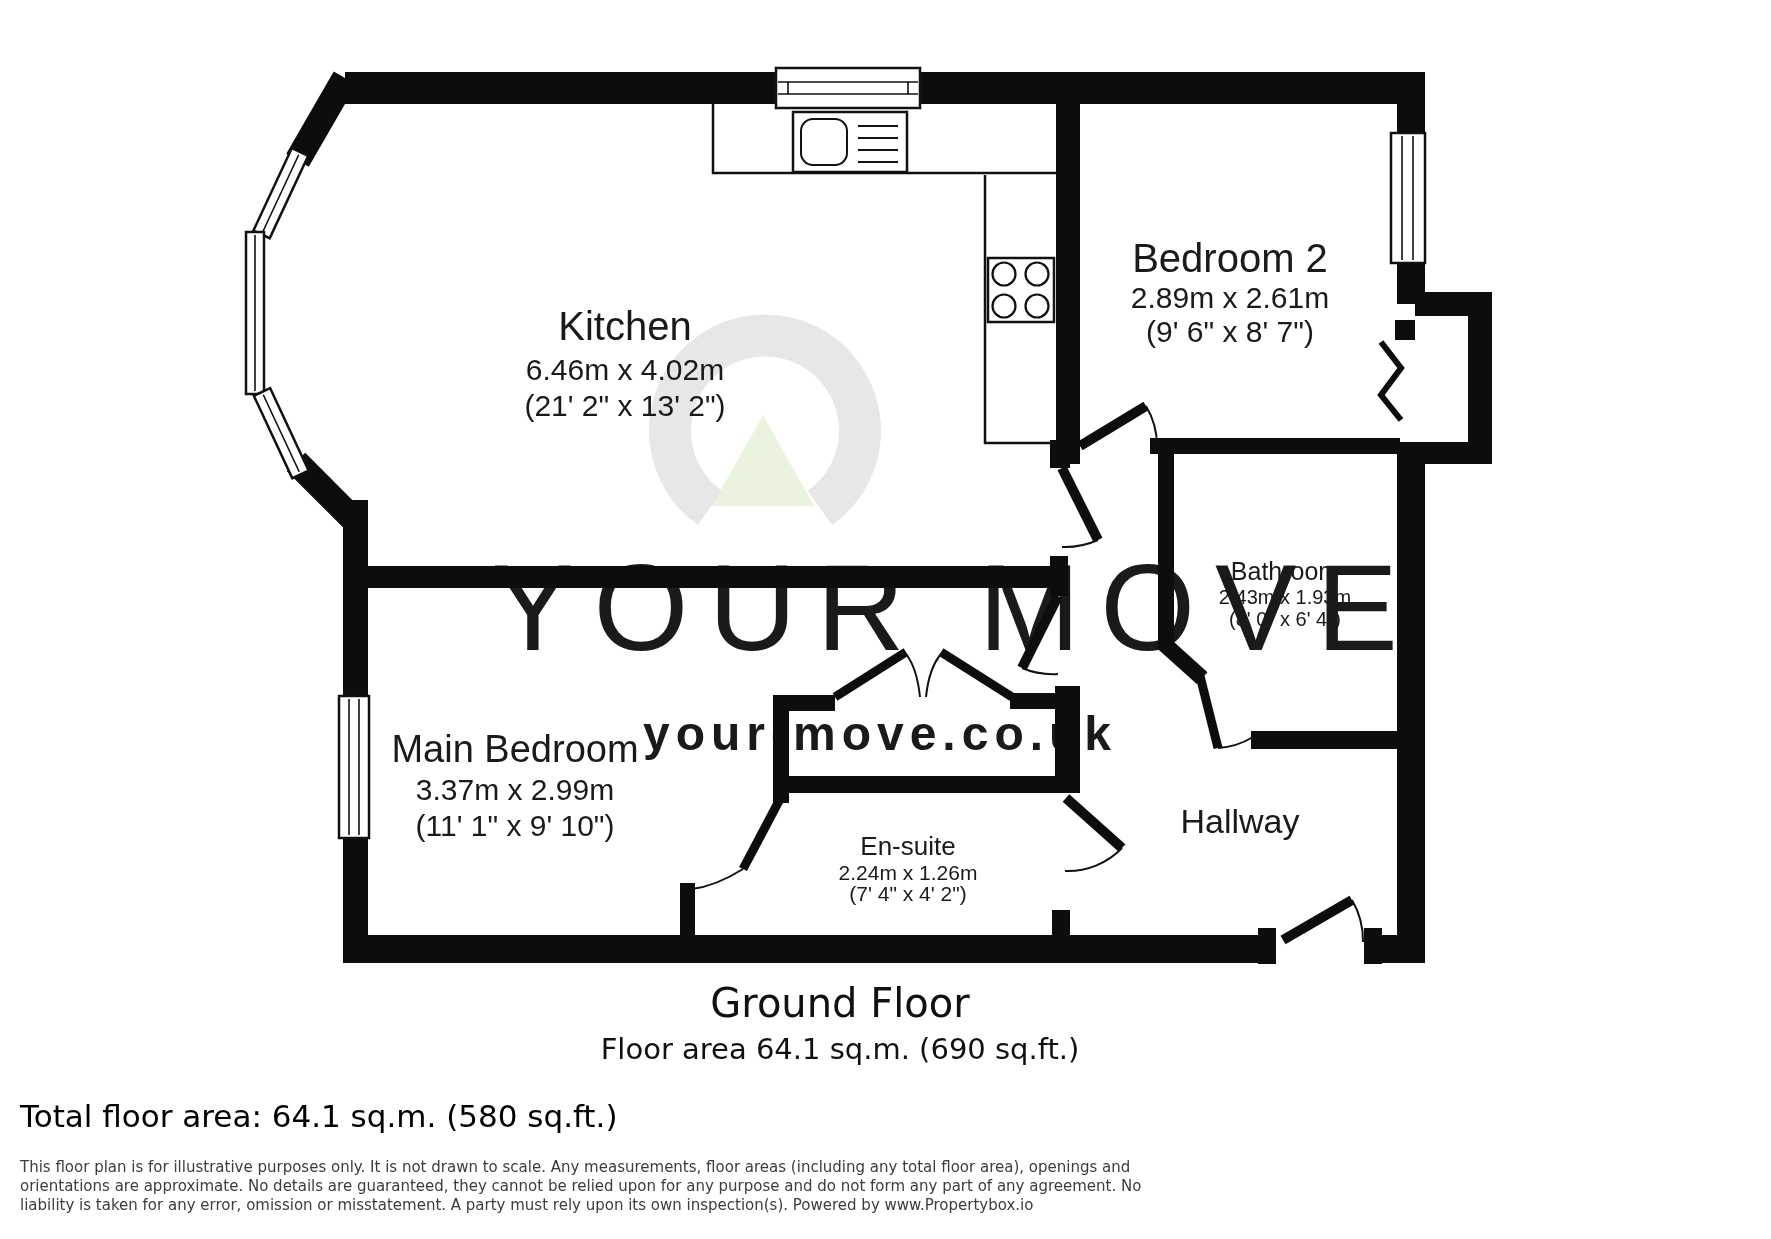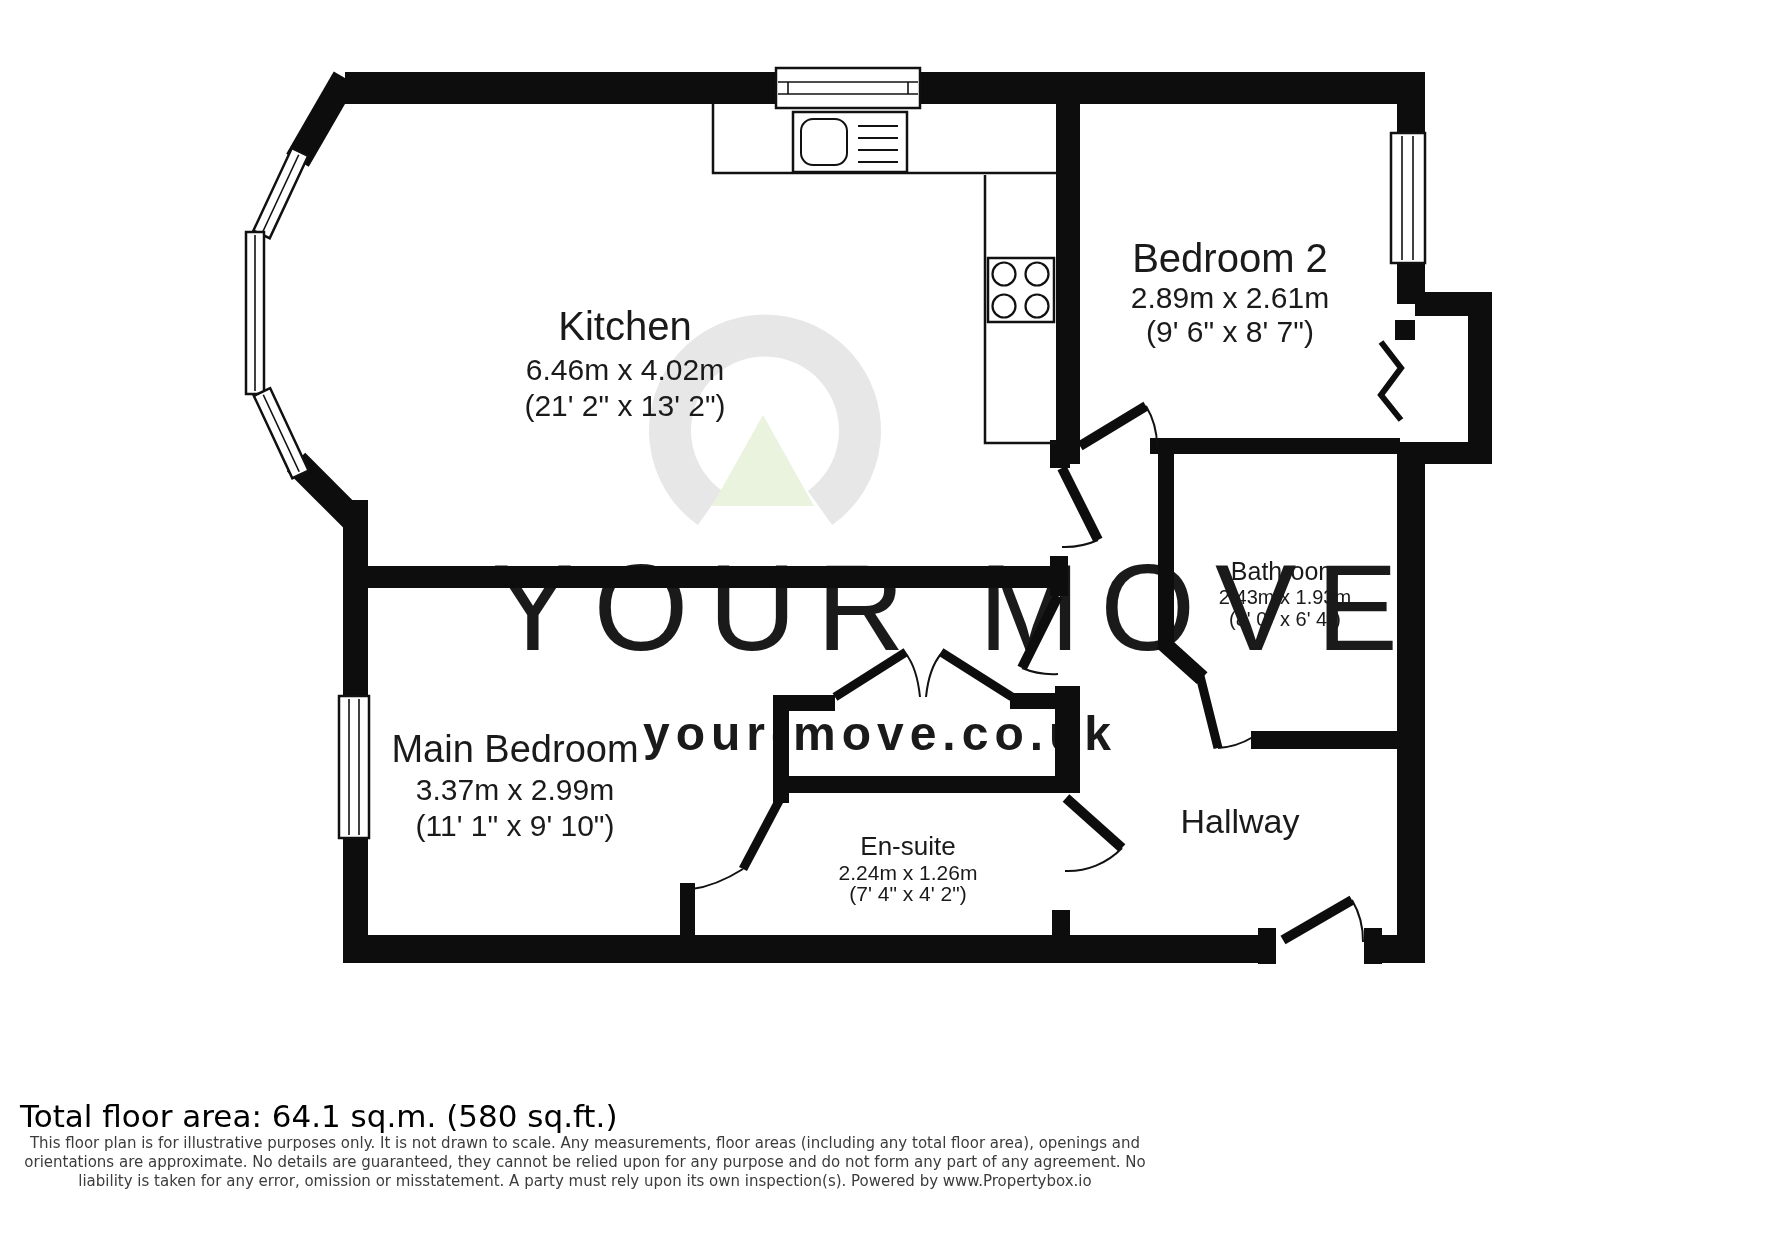--- a/index.html
+++ b/index.html
@@ -5,22 +5,22 @@
   html,body{margin:0;padding:0;background:#ffffff;}
   .page{position:relative;width:1771px;height:1239px;background:#fff;overflow:hidden;
         font-family:"Liberation Sans",sans-serif;}
   .plan-svg{position:absolute;left:0;top:0;}
   .caption{position:absolute;left:0;top:980px;width:1680px;text-align:center;
            font-family:"DejaVu Sans",sans-serif;color:#111;}
   .caption .title{font-size:40px;line-height:1.15;}
   .caption .subtitle{font-size:29px;margin-top:6px;}
   .total-area{position:absolute;left:20px;top:1098px;font-family:"DejaVu Sans",sans-serif;
               font-size:31px;color:#000;}
-  .disclaimer{position:absolute;left:20px;top:1134px;width:1130px;
-              font-family:"DejaVu Sans",sans-serif;font-size:15px;line-height:1.27;color:#3c3c3c;text-align:center;}
+  .disclaimer{position:absolute;left:20px;top:1158px;width:1130px;
+              font-family:"DejaVu Sans",sans-serif;font-size:15px;line-height:1.27;color:#3c3c3c;}
   text{fill:#1a1a1a;font-family:"Liberation Sans",sans-serif;}
   .room-name-lg{font-size:40px;}
   .room-dims-lg{font-size:30px;}
   .room-name-md{font-size:38px;}
   .room-name-sm{font-size:25px;}
   .room-dims-sm{font-size:20px;}
   .room-name-xs{font-size:26px;}
   .room-dims-xs{font-size:21px;}
   .hall-name{font-size:34px;}
 </style>
@@ -191,18 +191,22 @@
       </g>
       <g>
         <text class="room-name-xs" x="908" y="855">En-suite</text>
         <text class="room-dims-xs" x="908" y="880">2.24m x 1.26m</text>
         <text class="room-dims-xs" x="908" y="901">(7' 4" x 4' 2")</text>
       </g>
       <text class="hall-name" x="1240" y="833">Hallway</text>
     </g>
   </svg>
 
+  <div class="caption">
+    <div class="title">Ground Floor</div>
+    <div class="subtitle">Floor area 64.1 sq.m. (690 sq.ft.)</div>
+  </div>
 
   <div class="total-area">Total floor area: 64.1 sq.m. (580 sq.ft.)</div>
 
   <div class="disclaimer">This floor plan is for illustrative purposes only. It is not drawn to scale. Any measurements, floor areas (including any total floor area), openings and orientations are approximate. No details are guaranteed, they cannot be relied upon for any purpose and do not form any part of any agreement. No liability is taken for any error, omission or misstatement. A party must rely upon its own inspection(s). Powered by www.Propertybox.io</div>
 
 </div>
 
 </body></html>

